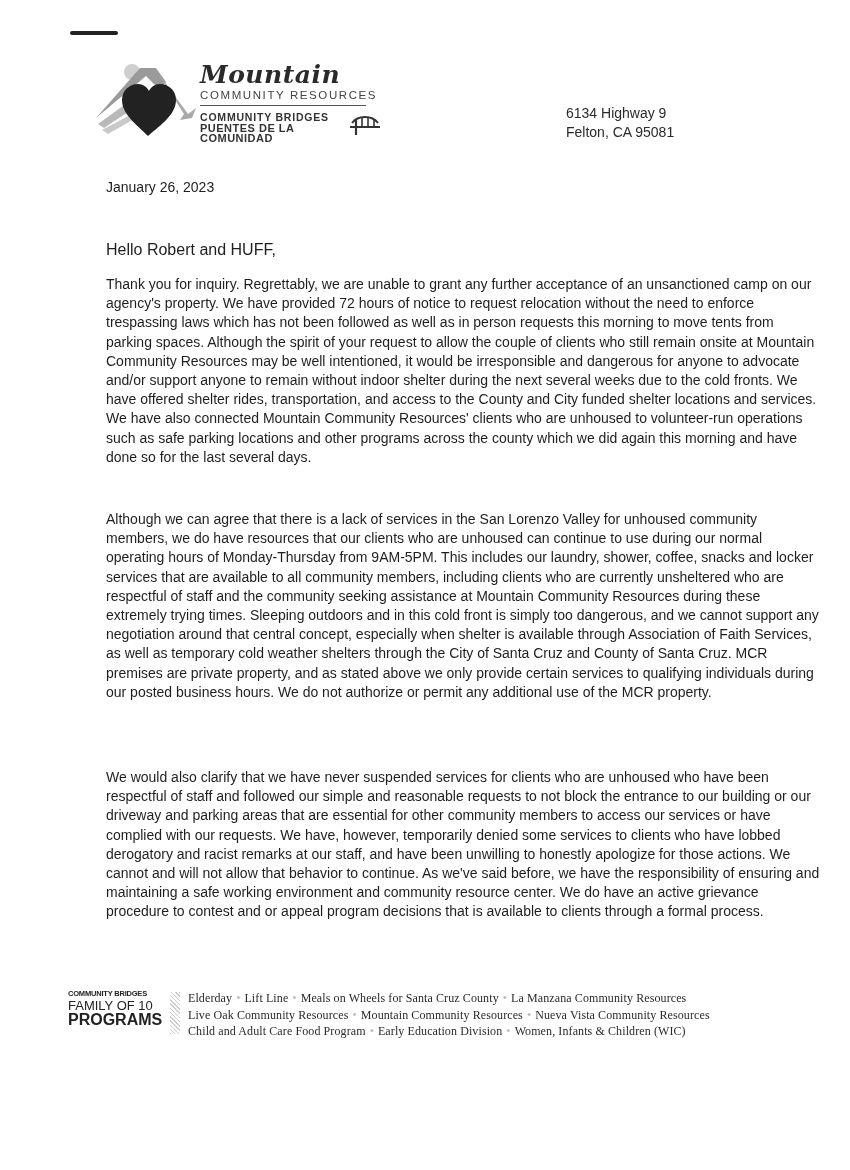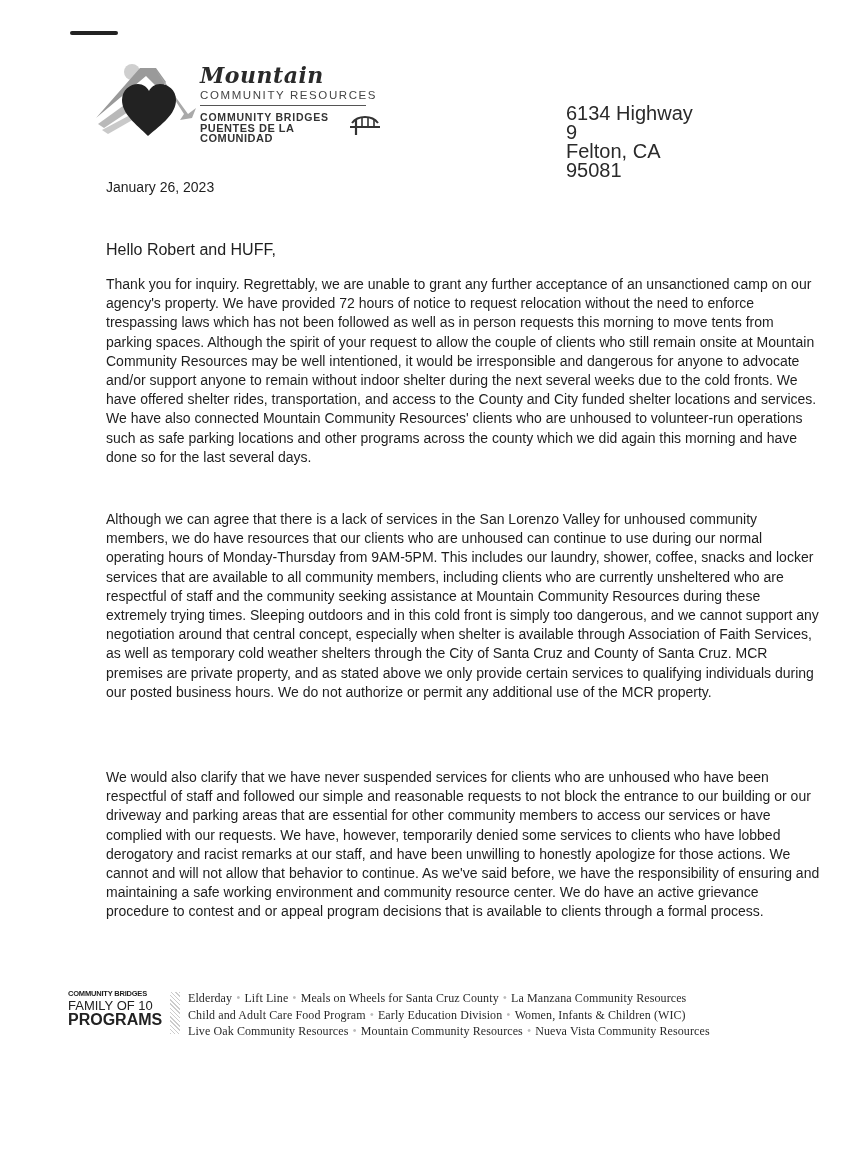--- a/index.html
+++ b/index.html
@@ -3,29 +3,29 @@
 <meta charset="utf-8">
 <style>
   html, body { margin: 0; padding: 0; }
   body {
     width: 850px; height: 1170px; background: #ffffff; position: relative; overflow: hidden;
     font-family: "Liberation Sans", sans-serif; color: #1e1e1e;
   }
   .scan-mark { position: absolute; left: 70px; top: 31px; width: 48px; height: 4px; background: #222; border-radius: 2px; }
   .logo { position: absolute; left: 96px; top: 62px; width: 104px; height: 80px; }
   .brand { position: absolute; left: 200px; top: 62px; width: 180px; }
-  .brand-name { font-family: "DejaVu Serif", serif; font-style: italic; font-weight: bold; font-size: 22px; color: #2a2a2a; letter-spacing: 0.5px; line-height: 26px; }
+  .brand-name { font-family: "DejaVu Serif", serif; font-style: italic; font-weight: bold; font-size: 25px; color: #2a2a2a; letter-spacing: 0.5px; line-height: 26px; }
   .brand-sub { font-size: 11.5px; letter-spacing: 1.6px; color: #444; margin-top: 1px; }
   .brand-rule { height: 1px; background: #555; width: 166px; margin: 4px 0 5px 0; }
   .cb-row { display: flex; align-items: center; }
   .cb-text { display: flex; flex-direction: column; }
   .cb-name { font-size: 10.5px; font-weight: bold; letter-spacing: 0.8px; color: #333; line-height: 12px; }
   .cb-spanish { font-size: 11px; font-weight: bold; letter-spacing: 0.5px; color: #333; line-height: 10px; }
   .bridge-icon { margin-left: 6px; }
-  .contact { position: absolute; left: 566px; top: 104px; font-size: 20px; color: #2a2a2a; line-height: 19px; display: flex; }
+  .contact { position: absolute; left: 566px; top: 104px; font-size: 14px; color: #2a2a2a; line-height: 19px; display: flex; }
   .contact .addr { width: 134px; }
   .date { position: absolute; left: 106px; top: 179px; font-size: 14px; }
   .greeting { position: absolute; left: 106px; top: 241px; font-size: 16px; }
   .para { position: absolute; left: 106px; width: 716px; font-size: 14px; line-height: 19.2px; }
   .p1 { top: 275px; }
   .p2 { top: 510px; }
   .p3 { top: 768px; }
   .footer { position: absolute; left: 68px; top: 990px; width: 760px; display: flex; }
   .footer-badge { width: 100px; display: flex; flex-direction: column; line-height: 1; }
   .fb-1 { font-size: 7.5px; font-weight: bold; letter-spacing: -0.2px; color: #222; }
@@ -92,19 +92,19 @@
     <span class="fb-1">COMMUNITY BRIDGES</span>
     <span class="fb-2">FAMILY OF 10</span>
     <span class="fb-3">PROGRAMS</span>
   </div>
   <div class="footer-sep"></div>
   <div class="footer-programs">
     <div>
       <span>Elderday</span><span class="dot">•</span><span>Lift Line</span><span class="dot">•</span><span>Meals on Wheels for Santa Cruz County</span><span class="dot">•</span><span>La Manzana Community Resources</span>
     </div>
     <div>
-      <span>Child and Adult Care Food Program</span><span class="dot">•</span><span>Early Education Division</span><span class="dot">•</span><span>Women, Infants &amp; Children (WIC)</span>
+      <span>Live Oak Community Resources</span><span class="dot">•</span><span>Mountain Community Resources</span><span class="dot">•</span><span>Nueva Vista Community Resources</span>
     </div>
     <div>
-      <span>Live Oak Community Resources</span><span class="dot">•</span><span>Mountain Community Resources</span><span class="dot">•</span><span>Nueva Vista Community Resources</span>
+      <span>Child and Adult Care Food Program</span><span class="dot">•</span><span>Early Education Division</span><span class="dot">•</span><span>Women, Infants &amp; Children (WIC)</span>
     </div>
   </div>
 </div>
 
 </body></html>

